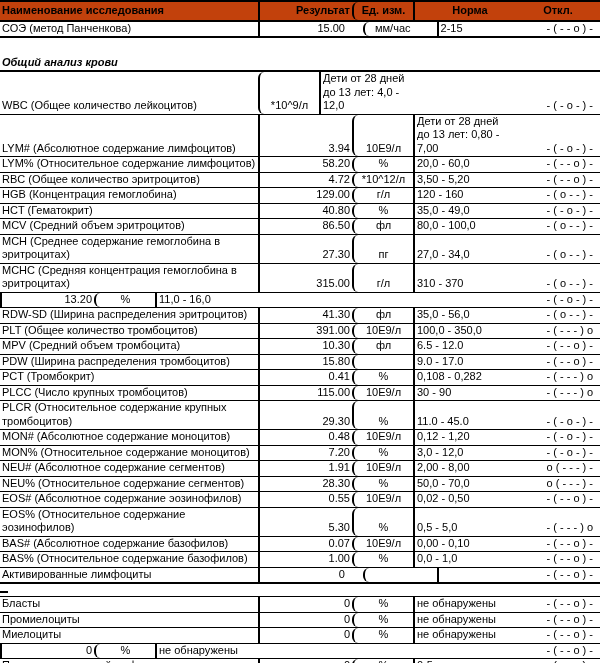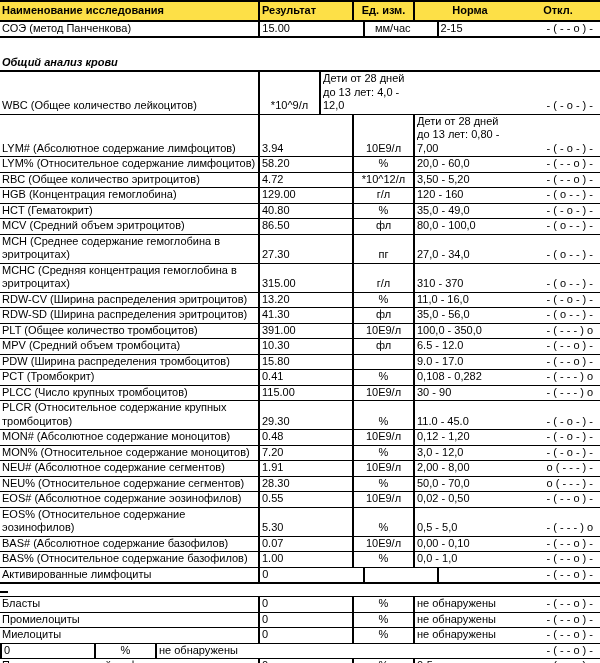--- a/index.html
+++ b/index.html
@@ -29,22 +29,22 @@
   }
   .row.thick { border-bottom-width: 2px; gap: 16px; }
   .cell {
     box-sizing: border-box;
     display: flex;
     align-items: flex-end;
     line-height: 13.5px;
     padding: 0 2px 1px 2px;
   }
   .c-name   { width: 258px; }
-  .c-result { width: 94px;  border-left: 2px solid #000; justify-content: flex-start; text-align: center; }
-  .c-unit   { width: 61px;  border-left: 2px solid #000; justify-content: center; text-align: center; }
+  .c-result { width: 94px;  border-left: 2px solid #000; justify-content: flex-end; text-align: center; }
+  .c-unit   { width: 61px;  border-left: 2px solid #000; justify-content: center; text-align: center; border-radius: 6px; }
   .c-normdev{ flex: 1;      border-left: 2px solid #000; padding: 0 0 1px 2px; }
   .c-normdev .norm { width: 106px; white-space: pre-line; }
   .c-normdev .dev  { flex: 1; text-align: right; padding-right: 7px; white-space: pre; }
   .name-text { white-space: pre-line; }
 
   
   .row.header {
     background: #c0c0c0;
     font-weight: bold;
     border-bottom-width: 2px;
@@ -73,21 +73,21 @@
     bottom: 3px;
     width: 8px;
     height: 2px;
     background: #000;
   }
 </style>
 </head>
 <body>
 
 <div class="report">
-  <div class="row header" style="background: #fde047;">
+  <div class="row header" style="background: #c2410c;">
     <div class="cell c-name">
       <span>Наименование исследования</span>
     </div>
     <div class="cell c-result">
       <span>Результат</span>
     </div>
     <div class="cell c-unit">
       <span>Ед. изм.</span>
     </div>
     <div class="cell c-normdev">
@@ -246,23 +246,20 @@
         </div>
         <div class="cell c-unit">
           <span>г/л</span>
         </div>
         <div class="cell c-normdev">
           <span class="norm">310 - 370</span>
           <span class="dev">- ( o - - ) -</span>
         </div>
       </div>
       <div class="row">
-        <div class="cell c-name">
-          <span class="name-text">RDW-CV (Ширина распределения эритроцитов)</span>
-        </div>
         <div class="cell c-result">
           <span>13.20</span>
         </div>
         <div class="cell c-unit">
           <span>%</span>
         </div>
         <div class="cell c-normdev">
           <span class="norm">11,0 - 16,0</span>
           <span class="dev">- ( - o - ) -</span>
         </div>

